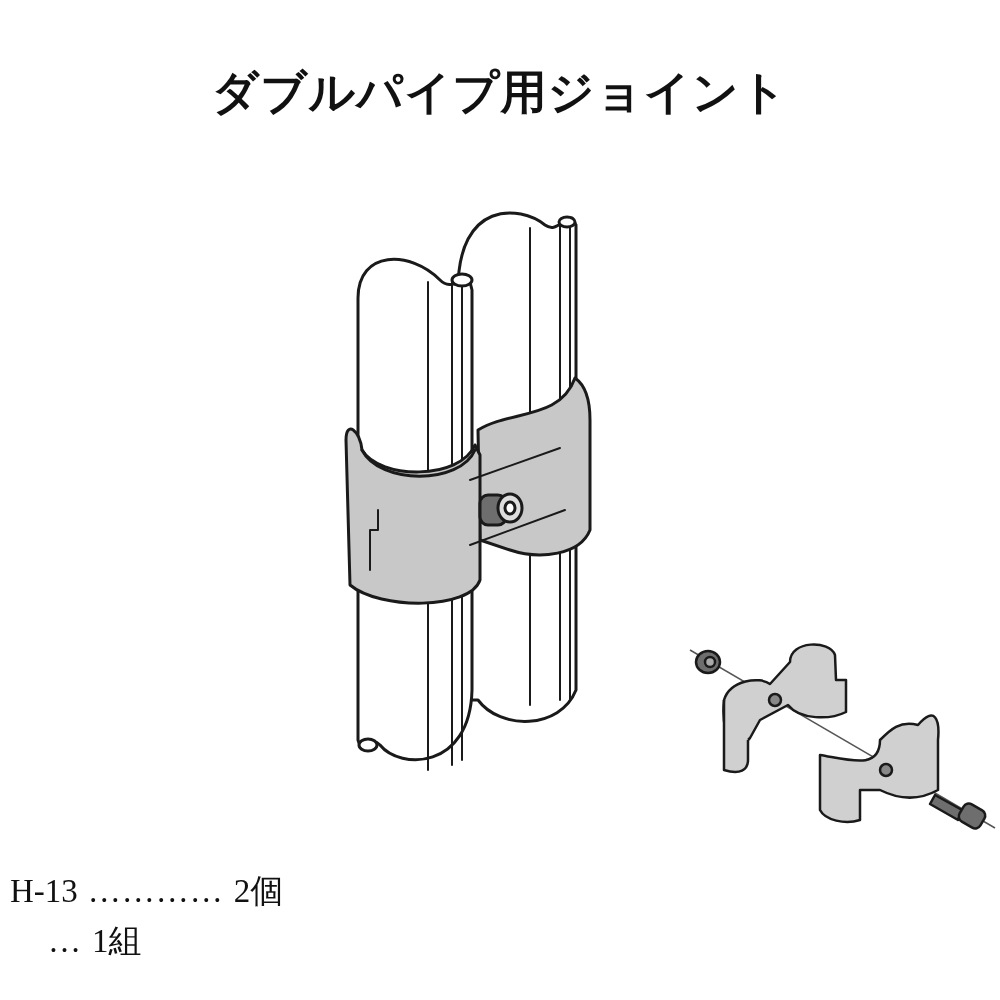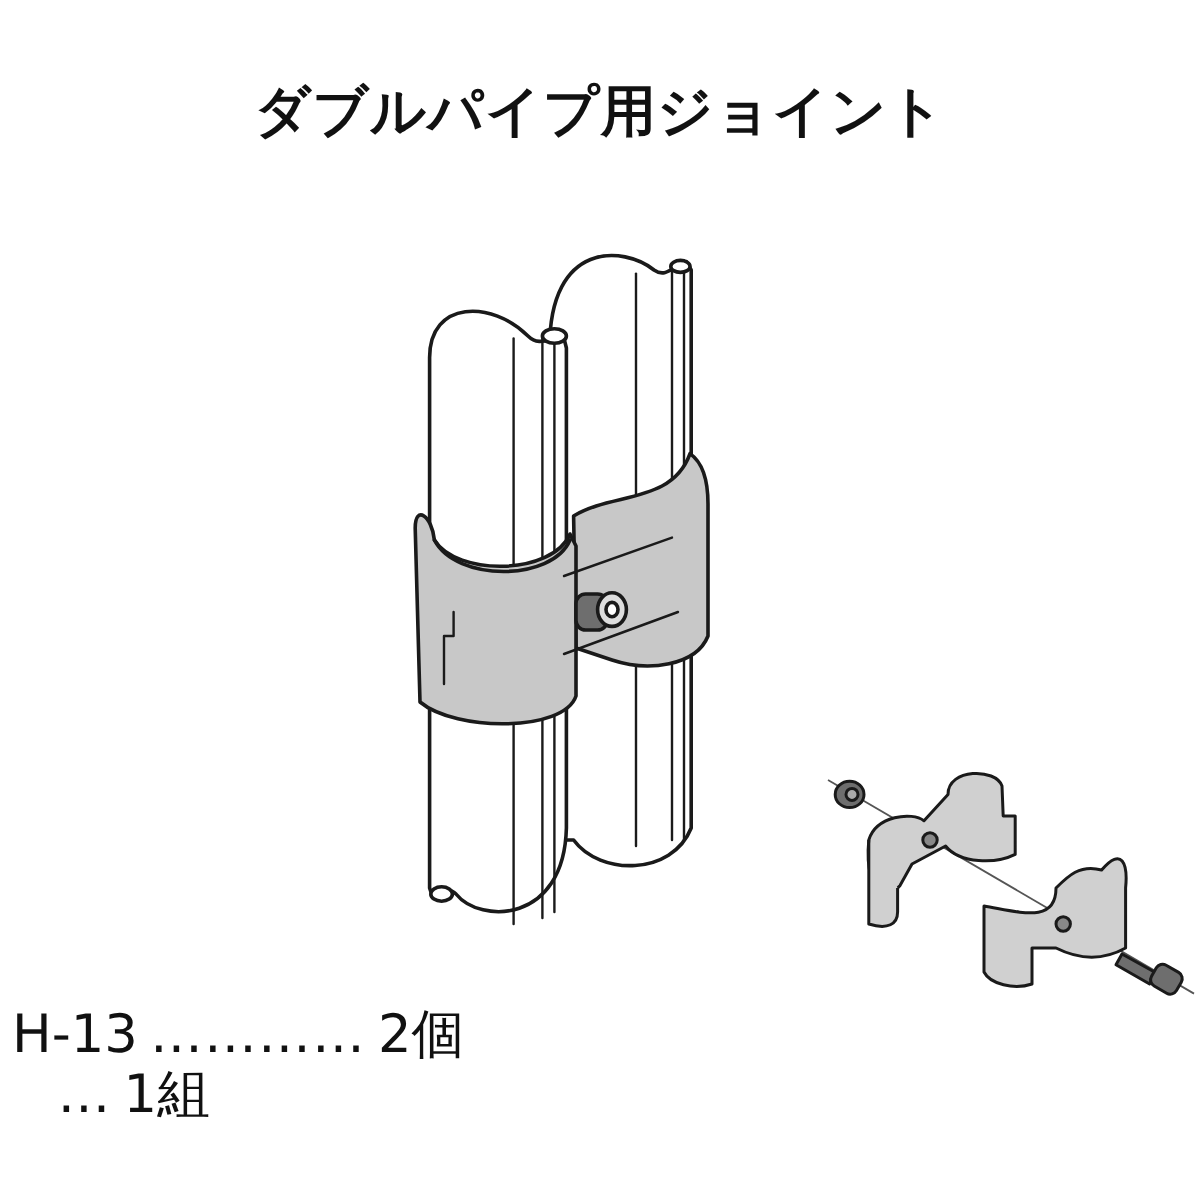--- a/index.html
+++ b/index.html
@@ -1,21 +1,21 @@
 <!DOCTYPE html>
 <html><head>
 <meta charset="utf-8">
 <style>
   html, body { margin: 0; padding: 0; background: #ffffff; }
   body { width: 1000px; height: 1000px; position: relative; overflow: hidden;
          font-family: "DejaVu Sans", "Liberation Sans", sans-serif; color: #111; }
   .title { position: absolute; left: 0; width: 1000px; top: 62px; text-align: center;
            font-size: 46px; font-weight: bold; letter-spacing: 1px; color: #111; }
   .illus { position: absolute; left: 0; top: 0; }
-  .parts { position: absolute; left: 10px; top: 838px; font-size: 44px; line-height: 50px; color: #111; }
+  .parts { position: absolute; left: 10px; top: 866px; font-size: 33px; line-height: 50px; color: #111; font-family: Liberation Serif, serif; }
   .parts .row { display: flex; white-space: nowrap; }
   .parts .name { display: inline-block; }
   .parts .dots { display: inline-block; margin: 0 10px; letter-spacing: 1px; }
   .parts .qty { display: inline-block; text-align: center; }
 </style>
 </head>
 <body>
 
 <div class="title">ダブルパイプ用ジョイント</div>
 

